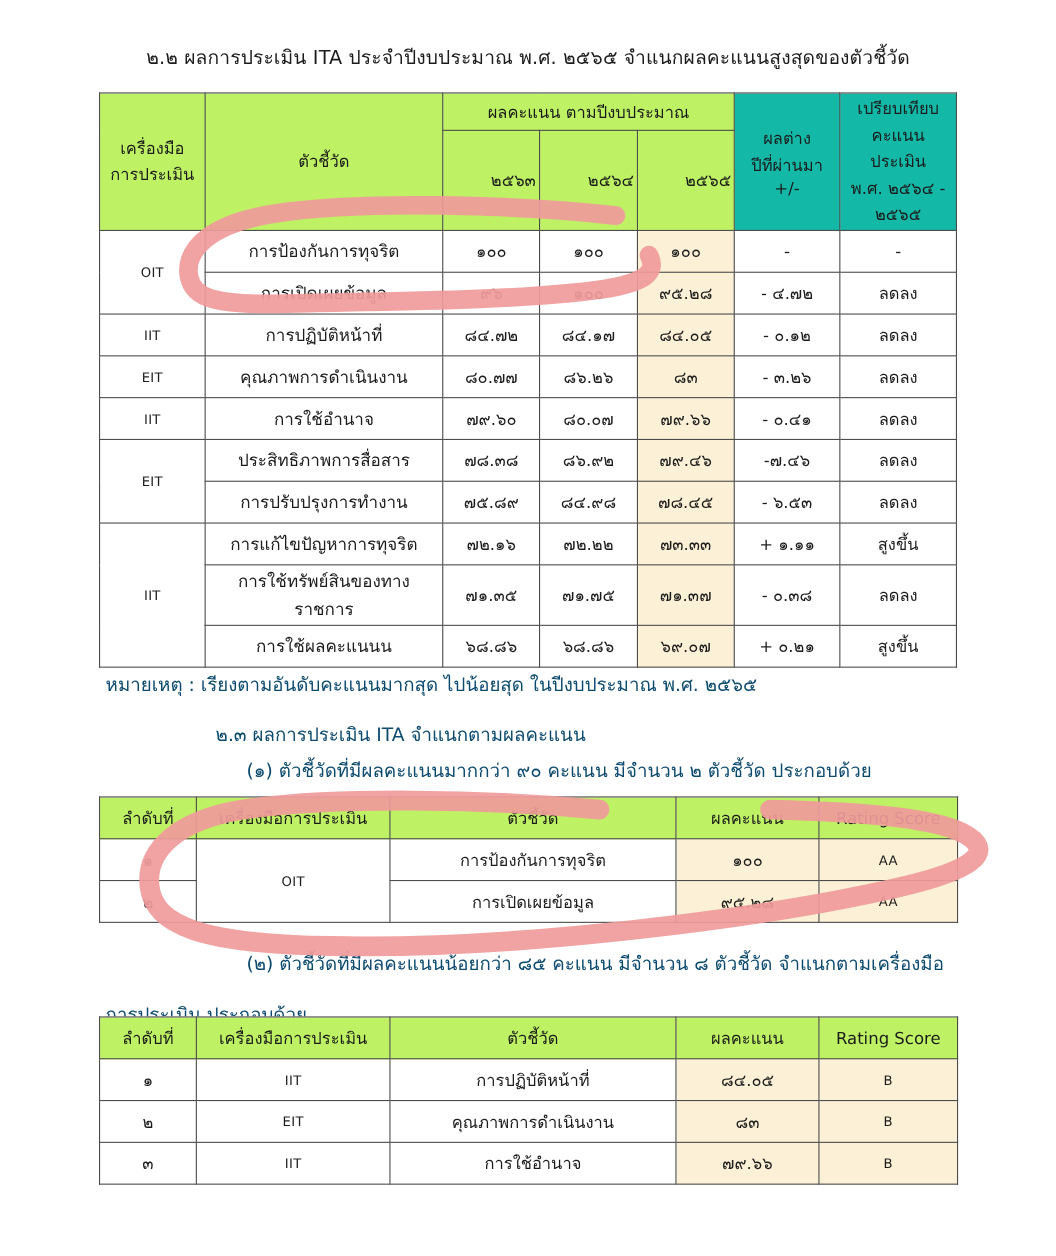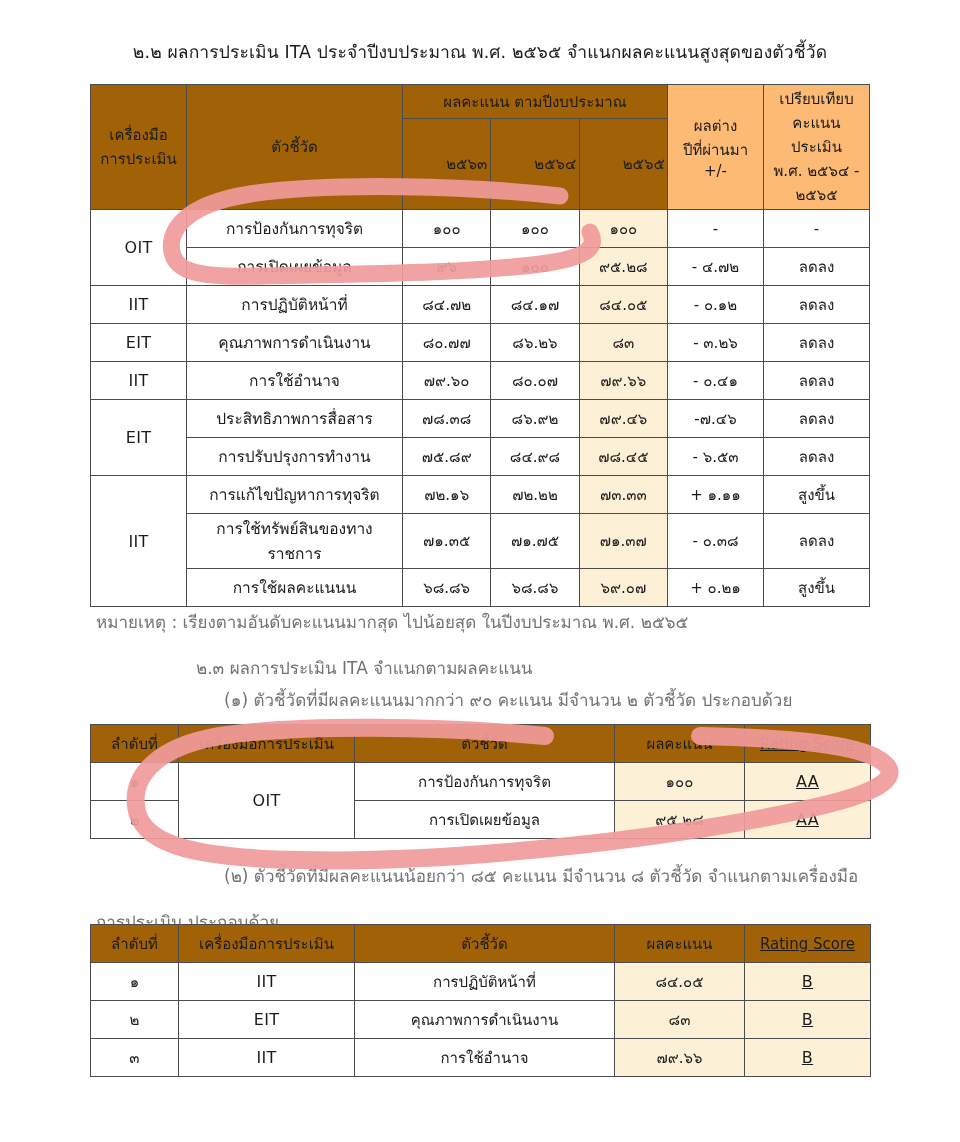--- a/index.html
+++ b/index.html
@@ -31,21 +31,21 @@
     left: 0;
     width: 960px;
     text-align: center;
     font-size: 17.5px;
     letter-spacing: 0.1px;
     color: #1c1c1c;
   }
   .note-line {
     position: absolute;
     font-size: 17px;
-    color: #737373;
+    color: #0c4a6e;
     white-space: nowrap;
   }
   .note-remark   { top: 584px;  left: 96px; }
   .heading-23    { top: 630px;  left: 196px; }
   .bullet-1      { top: 662px;  left: 224px; }
   .bullet-2a     { top: 838px;  left: 224px; }
   .bullet-2b     { top: 884px;  left: 96px; }
 
   
   table {
@@ -57,24 +57,24 @@
   table td, table th {
     border: 1px solid #4c4c4c;
     text-align: center;
     vertical-align: middle;
     font-weight: normal;
     font-size: 15px;
     color: #1c1c1c;
     padding: 2px 3px;
     box-sizing: border-box;
   }
-  .hd-green { background: #a16207; }
-  .hd-blue  { background: #fdba74; }
+  .hd-green { background: #bef264; }
+  .hd-blue  { background: #14b8a6; }
   .cell-hi  { background: #fcf1d6; }
-  .latin    { font-size: 16px; letter-spacing: 0.3px; }
+  .latin    { font-size: 12px; letter-spacing: 0.3px; }
 
   
   #table-scores {
     top: 60px;
     left: 90px;
     width: 780px;
   }
   #table-scores td, #table-scores th { height: 38px; }
   #table-scores .r-head1 th { height: 30px; }
   #table-scores .r-head2 th { height: 80px; padding-left: 43px; }
@@ -85,21 +85,21 @@
   #table-scores .cmp-col   { width: 106px; }
   #table-scores .ind-cell  { font-size: 15.5px; }
 
   
   .tbl-rating { left: 90px; width: 780px; }
   .tbl-rating td, .tbl-rating th { height: 38px; }
   .tbl-rating .c-no   { width: 88px; text-align: center; }
   .tbl-rating .c-tool { width: 176px; }
   .tbl-rating .c-ind  { width: 260px; }
   .tbl-rating .c-score{ width: 130px; }
-  .tbl-rating .c-rate { width: 126px; text-decoration: underline; }
+  .tbl-rating .c-rate { width: 126px; }
   #table-above90 { top: 700px; }
   #table-below85 { top: 900px; }
 
   
   .marker-layer {
     position: absolute;
     inset: 0;
     pointer-events: none;
     z-index: 30;
   }

